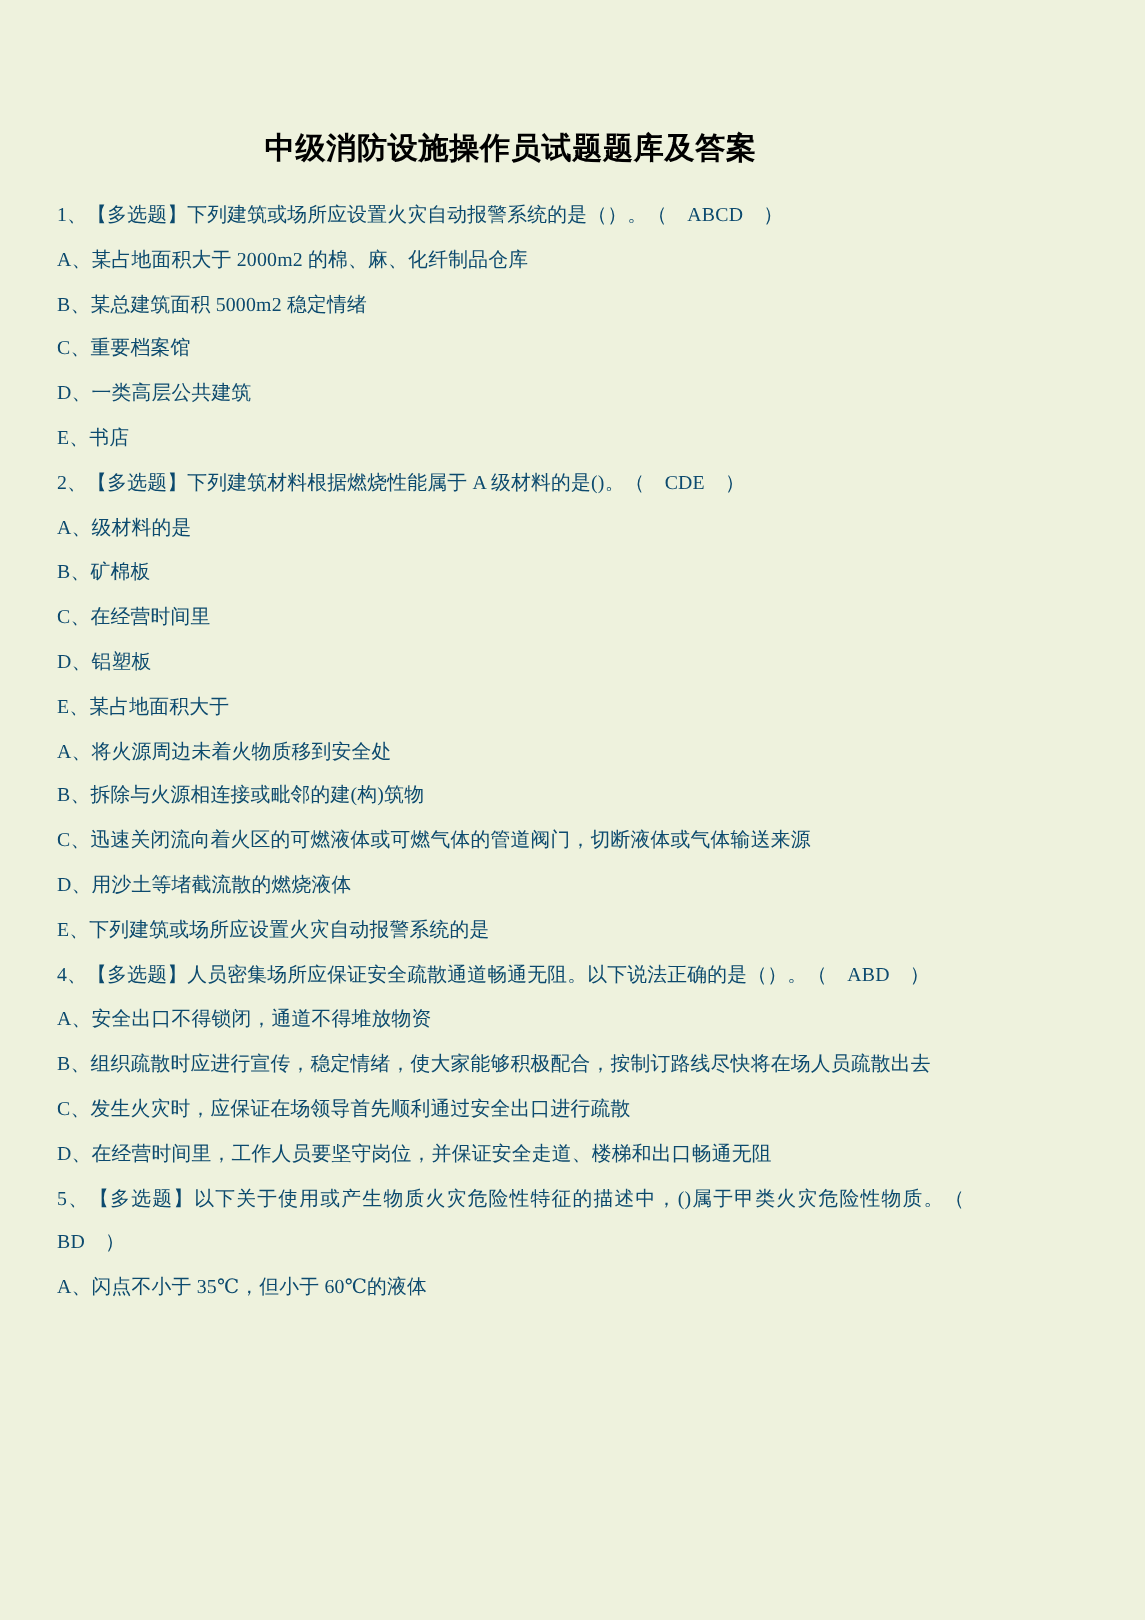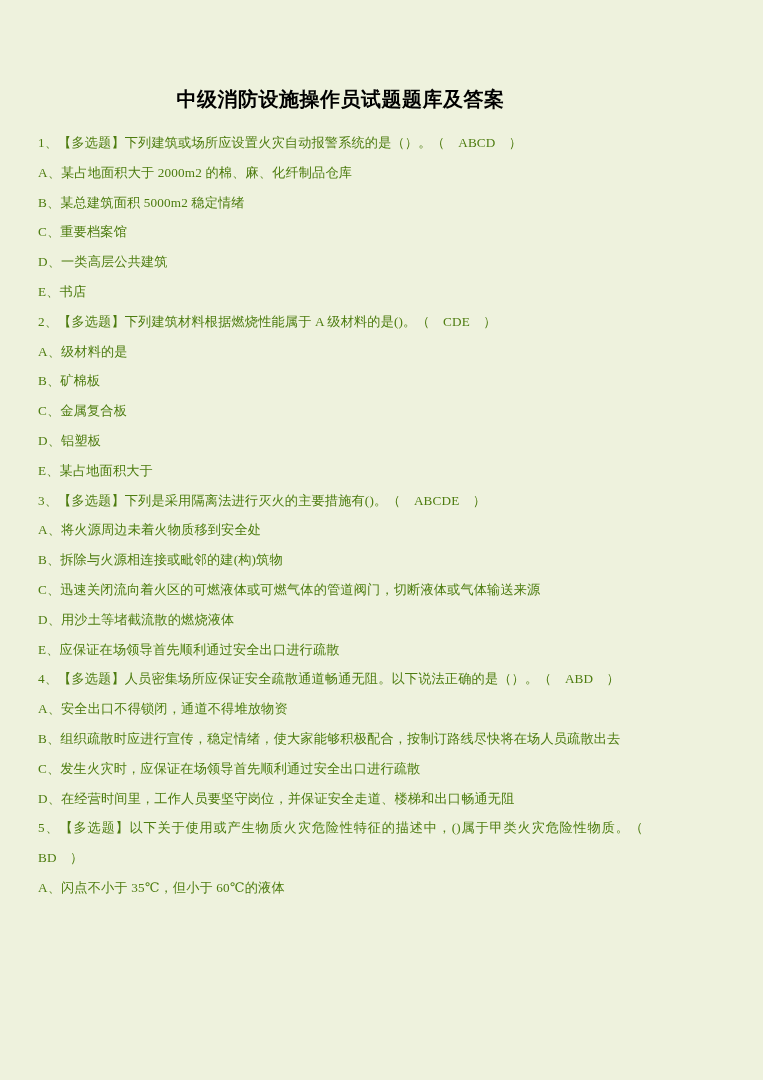--- a/index.html
+++ b/index.html
@@ -29,21 +29,21 @@
     letter-spacing: 0.5px;
     margin: 0;
     padding-top: 86px;
     padding-bottom: 16px;
     line-height: 1.3;
     color: #000;
   }
   .body-text {
     font-size: 13.2px;
     line-height: 29.8px;
-    color: #4d7c0f;
+    color: #0c4a6e;
     letter-spacing: 0.15px;
   }
   .q-line {
     margin: 0;
     padding: 0;
     white-space: normal;
     text-align: justify;
     text-justify: inter-ideograph;
   }
   .q-stem {
@@ -72,32 +72,31 @@
       <p class="opt-line">B、某总建筑面积 5000m2 稳定情绪</p>
       <p class="opt-line">C、重要档案馆</p>
       <p class="opt-line">D、一类高层公共建筑</p>
       <p class="opt-line">E、书店</p>
     </div>
 
     <div class="block">
       <p class="q-line q-stem">2、【多选题】下列建筑材料根据燃烧性能属于 A 级材料的是()。（　CDE　）</p>
       <p class="opt-line">A、级材料的是</p>
       <p class="opt-line">B、矿棉板</p>
-      <p class="opt-line">C、金属复合板</p>
+      <p class="opt-line">C、在经营时间里</p>
       <p class="opt-line">D、铝塑板</p>
       <p class="opt-line">E、某占地面积大于</p>
     </div>
 
     <div class="block">
-      <p class="q-line q-stem">3、【多选题】下列是采用隔离法进行灭火的主要措施有()。（　ABCDE　）</p>
       <p class="opt-line">A、将火源周边未着火物质移到安全处</p>
       <p class="opt-line">B、拆除与火源相连接或毗邻的建(构)筑物</p>
       <p class="opt-line">C、迅速关闭流向着火区的可燃液体或可燃气体的管道阀门，切断液体或气体输送来源</p>
       <p class="opt-line">D、用沙土等堵截流散的燃烧液体</p>
-      <p class="opt-line">E、应保证在场领导首先顺利通过安全出口进行疏散</p>
+      <p class="opt-line">E、下列建筑或场所应设置火灾自动报警系统的是</p>
     </div>
 
     <div class="block">
       <p class="q-line q-stem">4、【多选题】人员密集场所应保证安全疏散通道畅通无阻。以下说法正确的是（）。（　ABD　）</p>
       <p class="opt-line">A、安全出口不得锁闭，通道不得堆放物资</p>
       <p class="opt-line">B、组织疏散时应进行宣传，稳定情绪，使大家能够积极配合，按制订路线尽快将在场人员疏散出去</p>
       <p class="opt-line">C、发生火灾时，应保证在场领导首先顺利通过安全出口进行疏散</p>
       <p class="opt-line">D、在经营时间里，工作人员要坚守岗位，并保证安全走道、楼梯和出口畅通无阻</p>
     </div>
 

